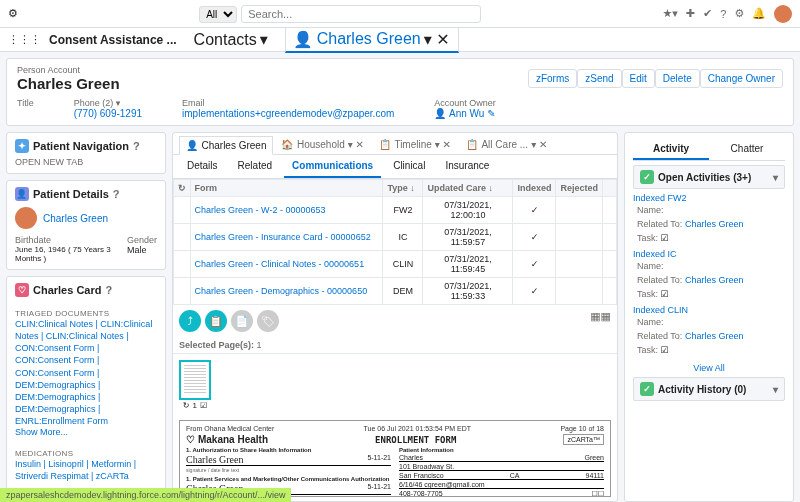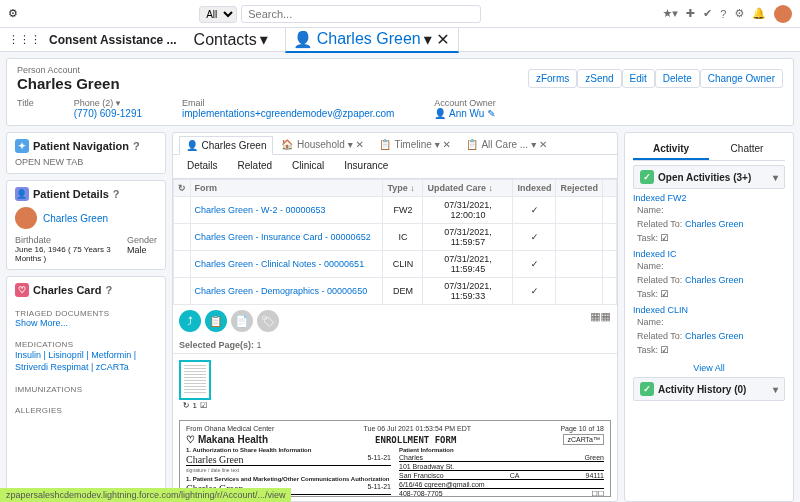--- a/index.html
+++ b/index.html
@@ -166,20 +166,21 @@
       </div>
     </div>
     <div class="card pcard" style="flex:1;overflow:auto">
       <h4>
           <span class="sq" style="background:#e55b7a">♡</span>
           <span>Charles Card</span>
           <span class="help">?</span>
         </h4>
       <div class="section">
           <div class="cat">TRIAGED DOCUMENTS</div>
+          <div class="links">CLIN:Clinical Notes | CLIN:Clinical Notes | CLIN:Clinical Notes | CON:Consent Form | CON:Consent Form | CON:Consent Form | DEM:Demographics | DEM:Demographics | DEM:Demographics | ENRL:Enrollment Form</div>
           <div class="link" style="font-size:9px">Show More...</div>
         </div>
       <div class="section">
           <div class="cat">MEDICATIONS</div>
           <div class="links">Insulin | Lisinopril | Metformin | Striverdi Respimat | zCARTa</div>
         </div>
       <div class="section">
           <div class="cat">IMMUNIZATIONS</div>
         </div>
       <div class="section">
@@ -193,20 +194,21 @@
     <div class="midcard">
       <div class="wtabs">
         <span class="wt active">👤 <span>Charles Green</span></span>
         <span class="wt">🏠 <span>Household</span> ▾ ✕</span>
         <span class="wt">📋 <span>Timeline</span> ▾ ✕</span>
         <span class="wt">📋 <span>All Care ...</span> ▾ ✕</span>
       </div>
       <div class="rectabs">
         <span class="rt">Details</span>
         <span class="rt">Related</span>
+        <span class="rt active">Communications</span>
         <span class="rt">Clinical</span>
         <span class="rt">Insurance</span>
       </div>
       <table class="tbl">
         <tbody>
             <tr>
           <th style="width:14px"><span>↻</span></th>
           <th>Form</th>
           <th style="width:40px"><span>Type</span> ↓</th>
           <th style="width:90px"><span>Updated Care</span> ↓</th>

